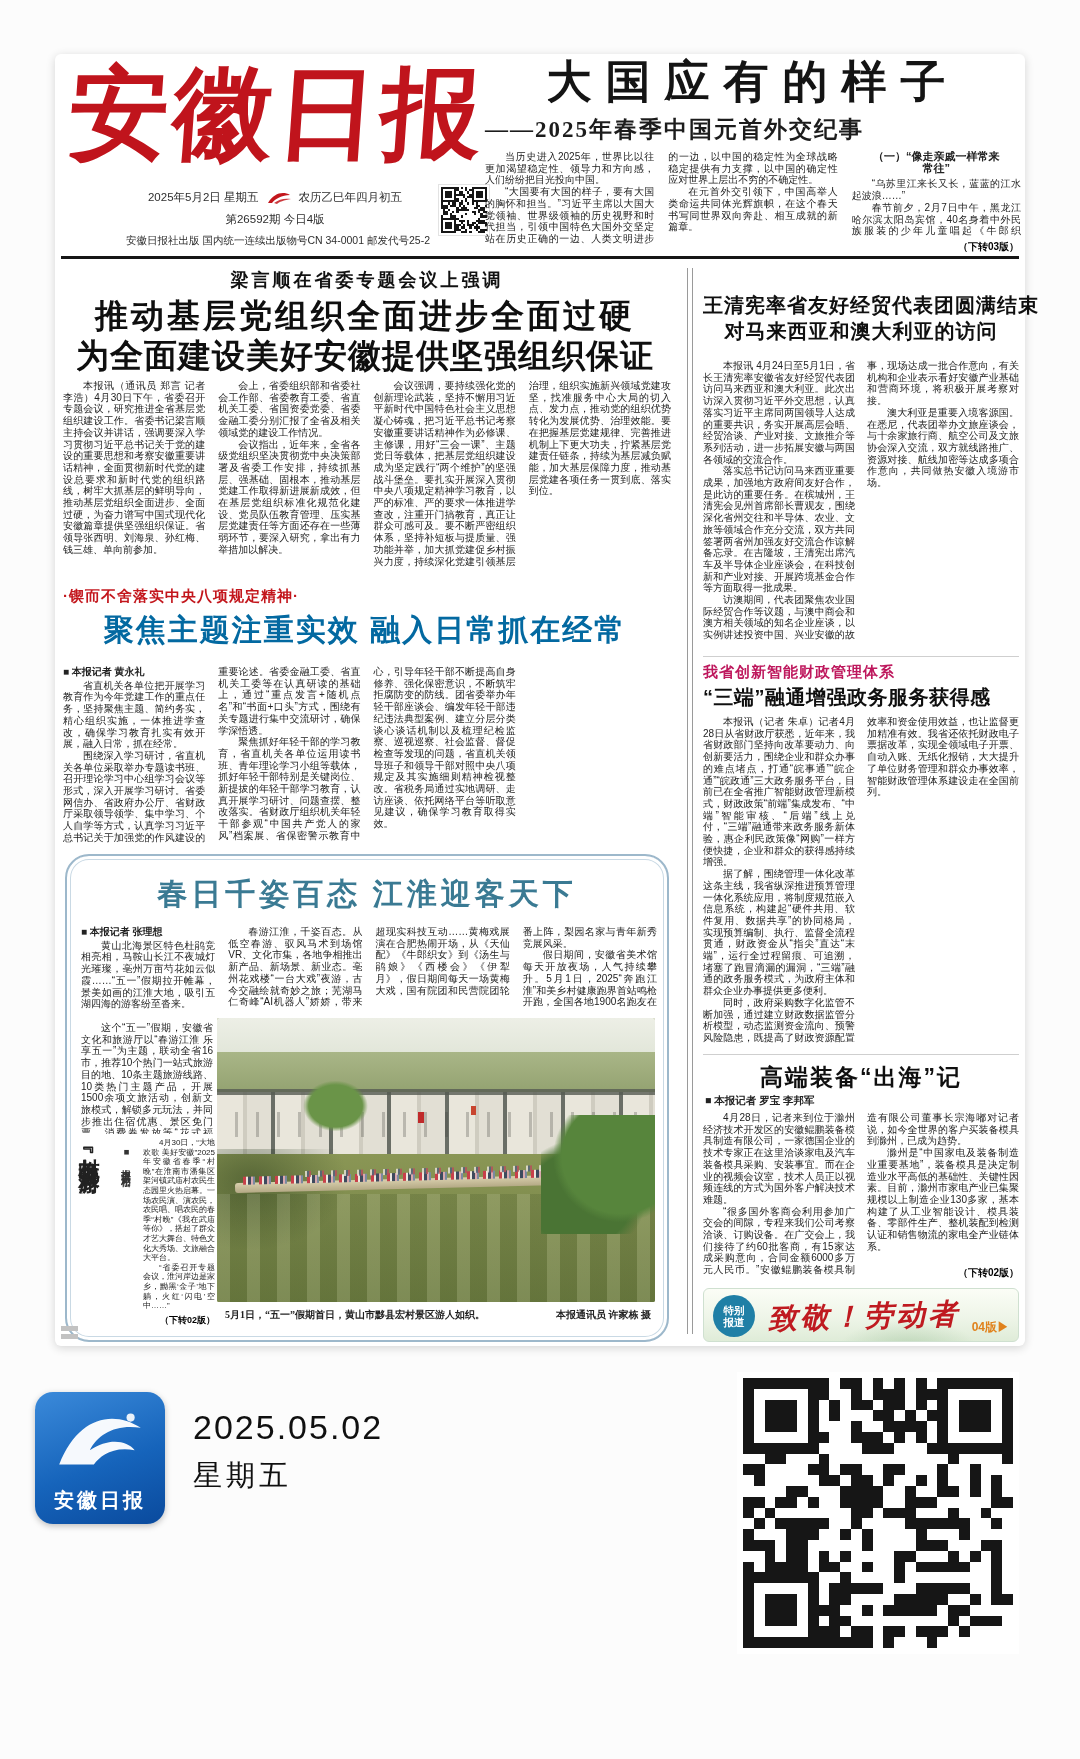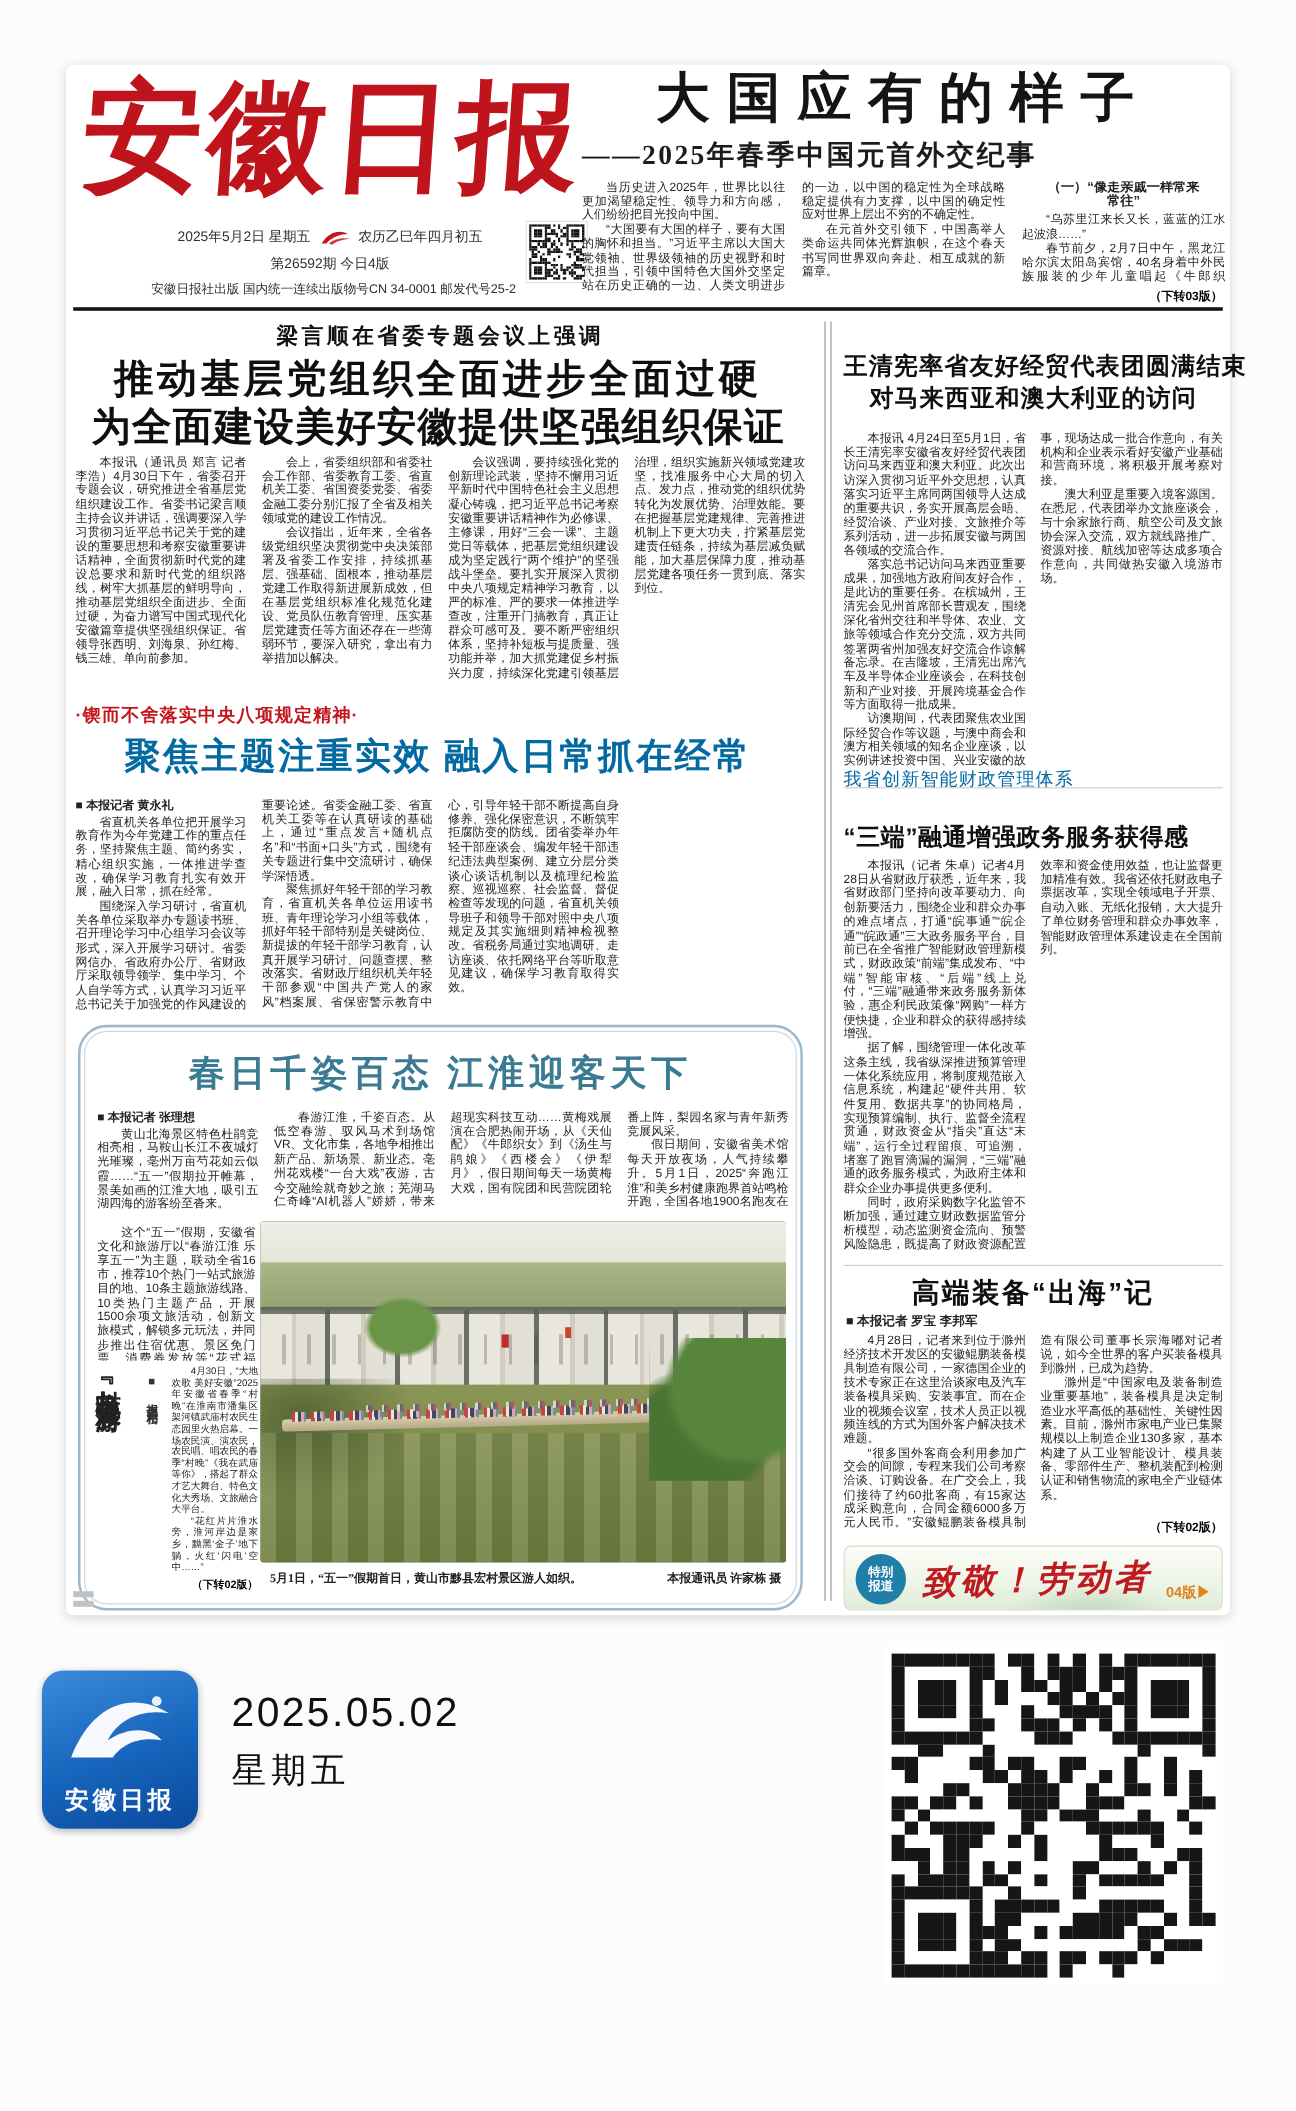--- a/index.html
+++ b/index.html
@@ -91,21 +91,21 @@
   #f-caption{position:absolute;left:158px;right:16px;top:452px;display:flex;justify-content:space-between;
       font-family:"Liberation Serif",serif;font-weight:bold;font-size:10px;color:#222}
   
   .vdiv{position:absolute;top:214px;bottom:12px;width:1px;background:#9a9a9a}
   #rz{position:absolute;left:648px;top:210px;width:316px;height:1082px}
   #visit-h1,#visit-h2{position:absolute;left:0;width:316px;text-align:center;font-weight:bold;
       font-size:20px;color:#0f0f0f;letter-spacing:1px;white-space:nowrap}
   #visit-h1{top:28px}#visit-h2{top:54px}
   #visit-body{position:absolute;left:0;top:96px;width:316px;height:284px}
   .hairline{position:absolute;left:0;width:316px;height:1px;background:#cfcfcf}
-  #sd-kicker{position:absolute;left:0;top:376px;font-weight:normal;font-size:15px;color:#0369a1;letter-spacing:1px}
+  #sd-kicker{position:absolute;left:0;top:399px;font-weight:bold;font-size:15px;color:#be185d;letter-spacing:1px}
   #sd-h1{position:absolute;left:0;top:420px;font-weight:bold;font-size:20px;color:#0f0f0f;letter-spacing:.5px;white-space:nowrap}
   #sd-body{position:absolute;left:0;top:452px;width:316px;height:330px}
   #gd-h1{position:absolute;left:0;top:798px;width:316px;text-align:center;font-weight:bold;font-size:23px;color:#0f0f0f;letter-spacing:2px}
   #gd-byline{position:absolute;left:2px;top:830px;font-size:10.5px;font-weight:bold;color:#222}
   #gd-body{position:absolute;left:0;top:848px;width:316px;height:166px}
   #gd-jump{position:absolute;right:0;top:1002px;font-size:10px;font-weight:bold;background:#fff;padding-left:4px}
   
   #banner{position:absolute;left:0;top:1024px;width:316px;height:54px;border:1px solid #cfe0d0;border-radius:6px;
       background:linear-gradient(180deg,#fbfdf6 0%,#eef5e8 55%,#dfecd8 100%);overflow:hidden}
   #banner .hillwash{position:absolute;right:40px;bottom:-8px;width:140px;height:30px;
@@ -636,21 +636,21 @@
           <p>假日期间，安徽省美术馆每天开放夜场，人气持续攀升。5月1日，2025“奔跑江淮”和美乡村健康跑界首站鸣枪开跑，全国各地1900名跑友在界首市植物园跑道上，呼吸清新空气、饱览田园风景，畅享运动快乐。2025生态康养名城（广德）国际马术生态耐力赛启幕，骑手与骏马默契配合，急速奔驰，尽展飒爽英姿。</p>
         </div>
       <div id="f-left" class="artbody">
           <p>这个“五一”假期，安徽省文化和旅游厅以“春游江淮 乐享五一”为主题，联动全省16市，推荐10个热门一站式旅游目的地、10条主题旅游线路、10类热门主题产品，开展1500余项文旅活动，创新文旅模式，解锁多元玩法，并同步推出住宿优惠、景区免门票、消费券发放等“花式福利”，为广大游客打造一场“皖美”假期。</p>
         </div>
 
       <div id="cw-vtitle">『村晚』带火乡村游</div>
       <div id="cw-vbyline">■ 本报记者  柏松</div>
       <div id="cw-text" class="artbody">
           <p>4月30日，“大地欢歌 美好安徽”2025年安徽省春季“村晚”在淮南市潘集区架河镇武庙村农民生态园里火热启幕。一场农民演、演农民，农民唱、唱农民的春季“村晚”《我在武庙等你》，搭起了群众才艺大舞台、特色文化大秀场、文旅融合大平台。</p>
-          <p>“花红片片淮水旁，淮河岸边是家乡，黝黑‘金子’地下躺，火红‘闪电’空中……”</p>
+          <p>“省委召开专题会议，淮河岸边是家乡，黝黑‘金子’地下躺，火红‘闪电’空中……”</p>
         </div>
       <div id="cw-jump">（下转02版）</div>
 
       <div id="photo">
         <div class="ph-sky"></div>
         <div class="ph-hill"></div>
         <div class="ph-village"></div>
         <div class="ph-roofline"></div>
         <div class="ph-windows"></div>
         <div class="ph-tree-l"></div>

